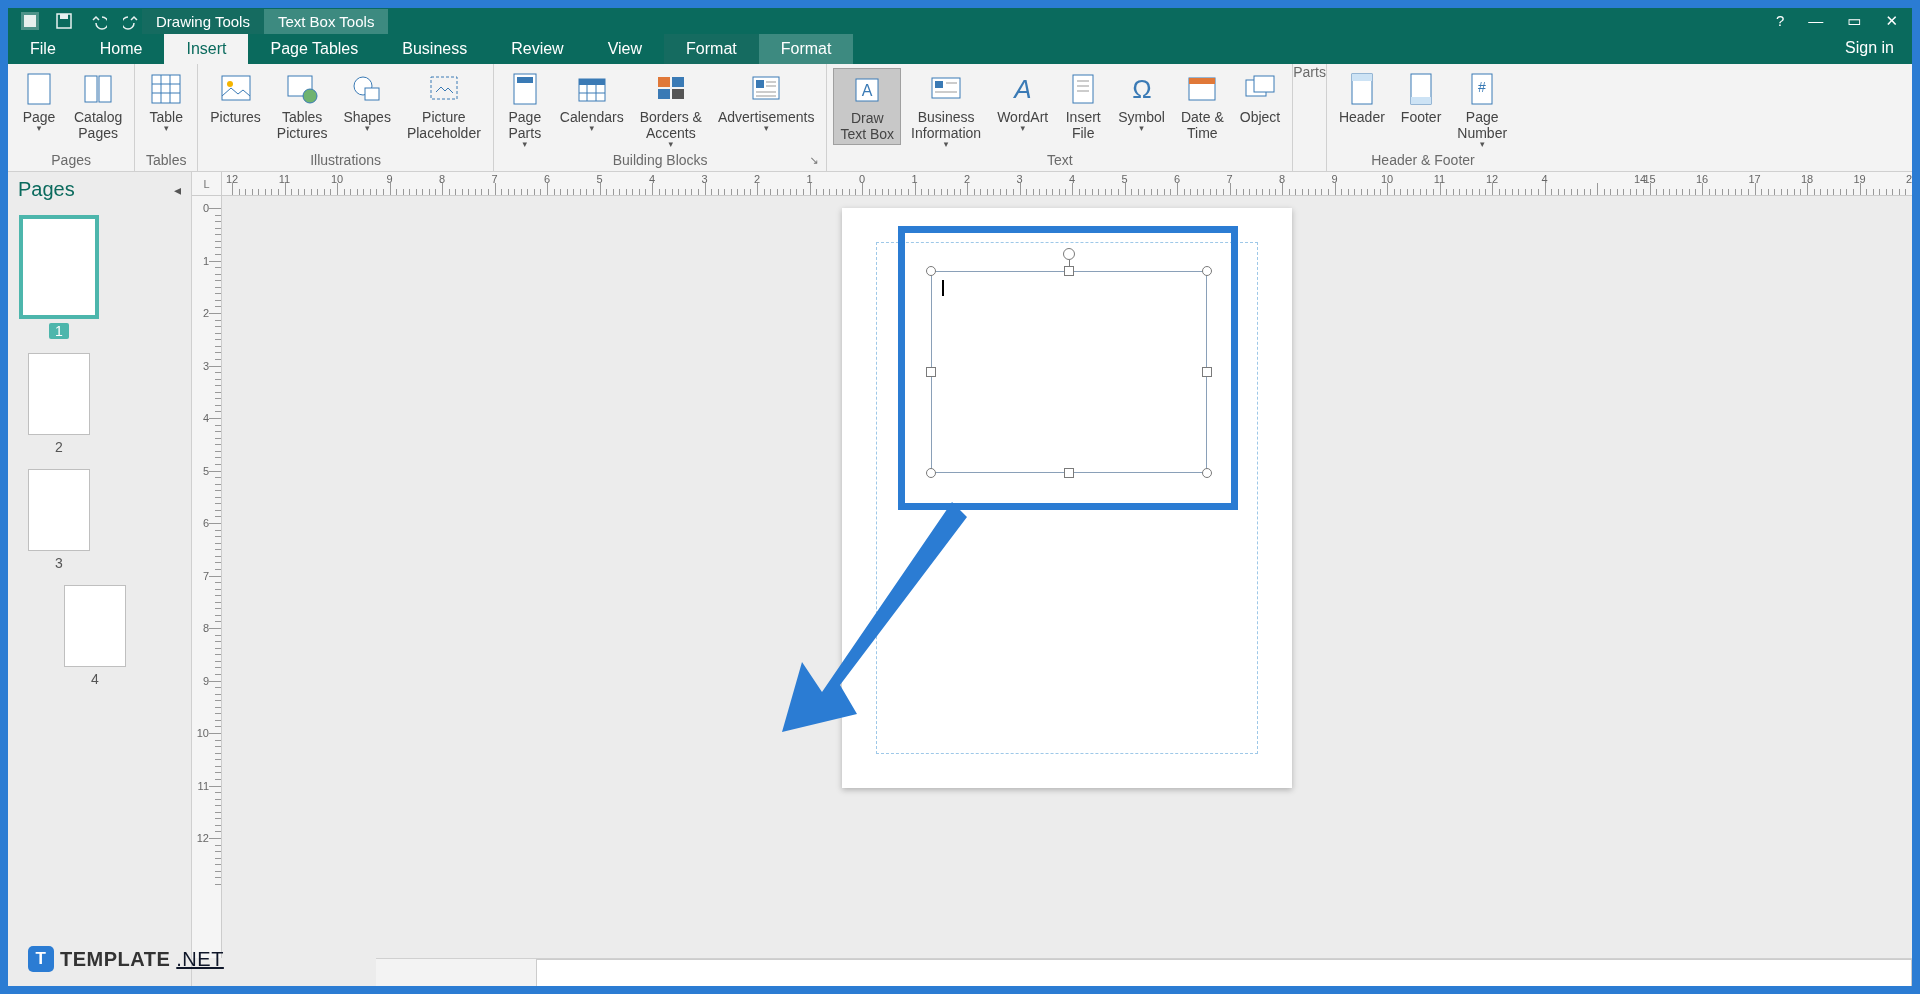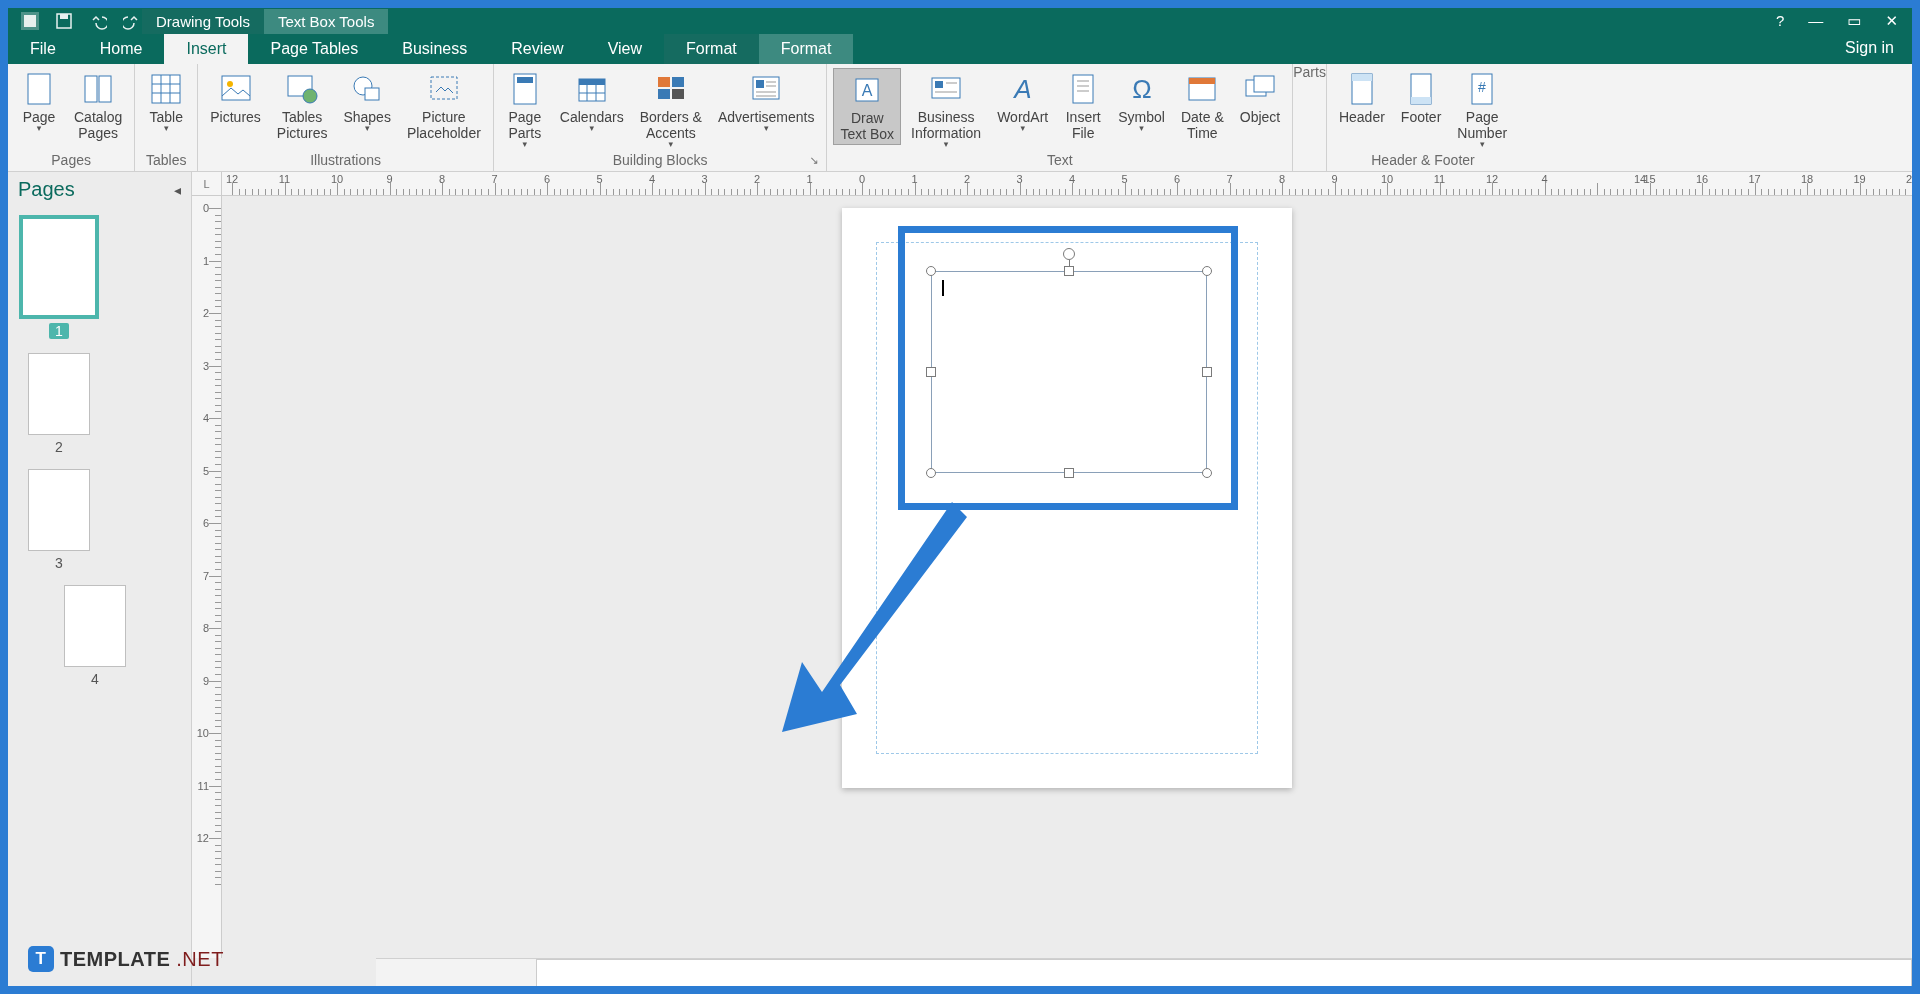--- a/index.html
+++ b/index.html
@@ -76,21 +76,21 @@
 .rot-line { position: absolute; left: 50%; top: -12px; width: 1px; height: 12px; background: #7a7a7a; }
 .cursor-bar { position: absolute; left: 10px; top: 8px; width: 2px; height: 16px; background: #000; }
 
 .big-arrow { position: absolute; left: 560px; top: 310px; pointer-events: none; }
 
 .statusbar { position: absolute; left: 184px; right: 0; bottom: 0; height: 28px; background: #f3f3f3; border-top: 1px solid #d0d0d0; }
 .status-inner { margin-left: 160px; height: 100%; background: #fff; border: 1px solid #ccc; border-bottom: none; }
 
 .watermark { position: absolute; left: 20px; bottom: 14px; display: flex; align-items: center; gap: 6px; font-size: 20px; font-weight: 600; color: #333; letter-spacing: 0.5px; }
 .watermark .logo { width: 26px; height: 26px; background: #2b7cd3; border-radius: 5px; color: #fff; display: flex; align-items: center; justify-content: center; font-size: 17px; font-weight: 700; }
-.watermark .net { color: #7f1d1d; font-weight: 400; }
+.watermark .net { color: #0f172a; font-weight: 400; text-decoration: underline; }
 </style>
 </head>
 <body>
 
 <div class="frame">
 
   <div class="titlebar">
     <div class="left-icons">
       <span>
           <svg width="18" height="18">

